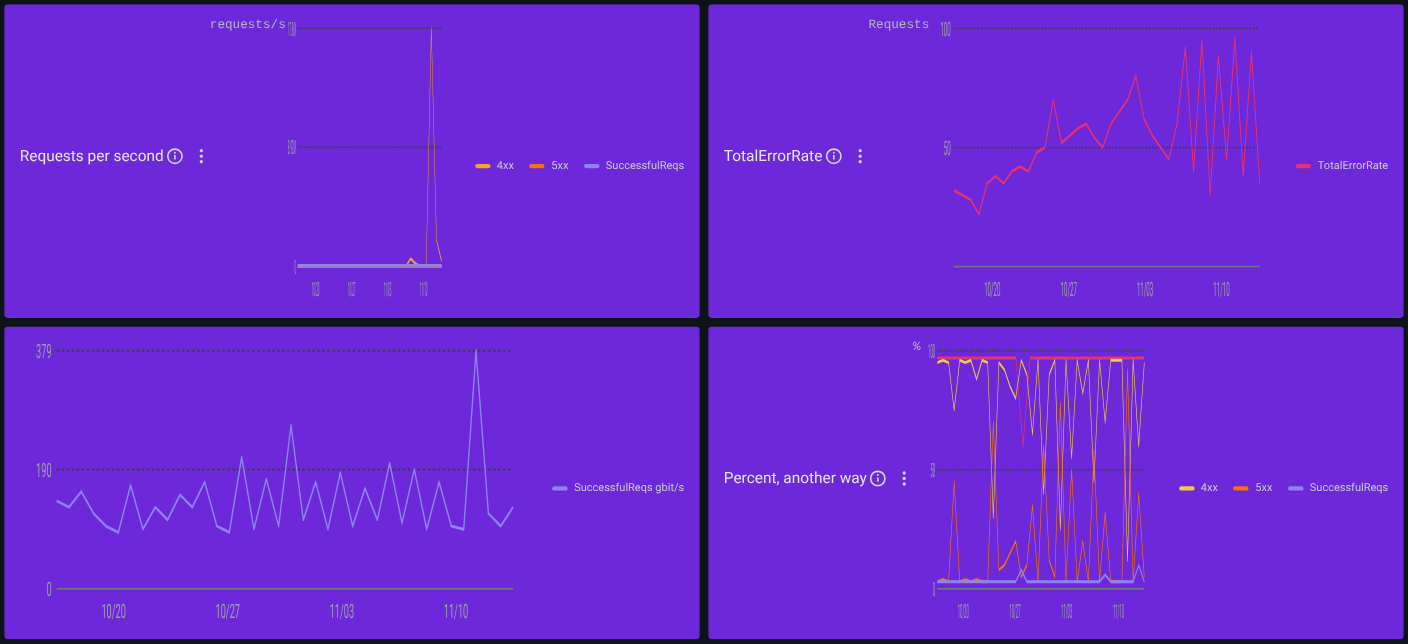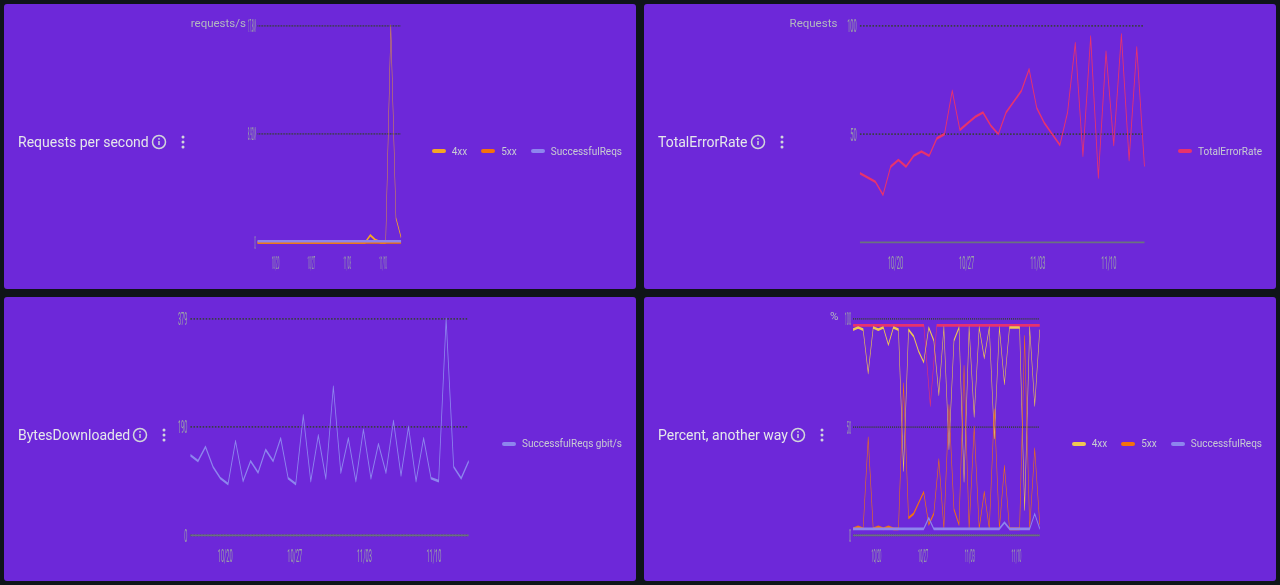--- a/index.html
+++ b/index.html
@@ -53,20 +53,21 @@
     align-items: center;
     justify-content: center;
     padding: 2px;
   }
   .icon-btn svg { display: block; }
   .ylabel {
     font-size: 11.5px;
     color: #b3b8bf;
     margin-bottom: 6px;
     margin-left: 4px;
+    font-family: Liberation Mono, monospace;
   }
   .chart-area {
     flex: 1;
     position: relative;
   }
   .legend {
     display: flex;
     flex-wrap: nowrap;
     gap: 14px;
     margin-top: 8px;
@@ -184,82 +185,63 @@
         </svg>
       </div>
       <div class="legend">
         <div class="legend-item">
           <span class="legend-swatch" style="background: rgb(232, 50, 109);"></span>
           <span>TotalErrorRate</span>
         </div>
       </div>
     </div>
     <div class="panel">
+      <div class="chart-area">
+        <svg class="chart" viewBox="0 0 600 160" preserveAspectRatio="none">
+          <line class="grid-line" x1="44" y1="138" x2="590" y2="138"></line>
+          <text class="axis-text" x="38" y="142" text-anchor="end">0</text>
+          <line class="grid-line" x1="44" y1="71.82585751978893" x2="590" y2="71.82585751978893"></line>
+          <text class="axis-text" x="38" y="75.82585751978893" text-anchor="end">190</text>
+          <line class="grid-line" x1="44" y1="6" x2="590" y2="6"></line>
+          <text class="axis-text" x="38" y="10" text-anchor="end">379</text>
+          <line class="axis-line" x1="44" y1="138" x2="590" y2="138"></line>
+          <text class="axis-text" x="112.25" y="154" text-anchor="middle">10/20</text>
+          <text class="axis-text" x="248.75" y="154" text-anchor="middle">10/27</text>
+          <text class="axis-text" x="385.25" y="154" text-anchor="middle">11/03</text>
+          <text class="axis-text" x="521.75" y="154" text-anchor="middle">11/10</text>
+          <path d="M44.0 89.2 L58.8 92.7 L73.5 84.0 L88.3 96.2 L103.0 103.2 L117.8 106.7 L132.5 80.5 L147.3 104.9 L162.1 92.7 L176.8 99.7 L191.6 85.8 L206.3 92.7 L221.1 78.8 L235.8 103.2 L250.6 106.7 L265.4 64.9 L280.1 104.9 L294.9 77.1 L309.6 103.2 L324.4 47.4 L339.1 99.7 L353.9 78.8 L368.6 104.9 L383.4 73.6 L398.2 103.2 L412.9 82.3 L427.7 99.7 L442.4 68.3 L457.2 101.4 L471.9 71.8 L486.7 104.9 L501.5 78.8 L516.2 103.2 L531.0 104.9 L545.7 6.0 L560.5 96.2 L575.2 103.2 L590.0 92.7 " fill="none" stroke="#8d85ee" stroke-width="1.6" stroke-linejoin="round"></path>
+        </svg>
+      </div>
+      <div class="legend">
+        <div class="legend-item">
+          <span class="legend-swatch" style="background: rgb(141, 133, 238);"></span>
+          <span>SuccessfulReqs gbit/s</span>
+        </div>
+      </div>
+    </div>
+    <div class="panel">
       <div class="panel-header">
-        <div class="panel-title">BytesDownloaded</div>
+        <div class="panel-title">Percent, another way</div>
         <div class="panel-icons">
           <button class="icon-btn">
             <svg width="16" height="16" viewBox="0 0 16 16">
               <circle cx="8" cy="8" r="6.5" fill="none" stroke="currentColor" stroke-width="1.5"></circle>
               <line x1="8" y1="7" x2="8" y2="11" stroke="currentColor" stroke-width="1.5"></line>
               <circle cx="8" cy="4.8" r="0.9" fill="currentColor"></circle>
             </svg>
           </button>
           <button class="icon-btn">
             <svg width="4" height="16" viewBox="0 0 4 16">
               <circle cx="2" cy="3" r="1.5" fill="currentColor"></circle>
               <circle cx="2" cy="8" r="1.5" fill="currentColor"></circle>
               <circle cx="2" cy="13" r="1.5" fill="currentColor"></circle>
             </svg>
           </button>
         </div>
       </div>
-      <div class="chart-area">
-        <svg class="chart" viewBox="0 0 600 160" preserveAspectRatio="none">
-          <line class="grid-line" x1="44" y1="138" x2="590" y2="138"></line>
-          <text class="axis-text" x="38" y="142" text-anchor="end">0</text>
-          <line class="grid-line" x1="44" y1="71.82585751978893" x2="590" y2="71.82585751978893"></line>
-          <text class="axis-text" x="38" y="75.82585751978893" text-anchor="end">190</text>
-          <line class="grid-line" x1="44" y1="6" x2="590" y2="6"></line>
-          <text class="axis-text" x="38" y="10" text-anchor="end">379</text>
-          <line class="axis-line" x1="44" y1="138" x2="590" y2="138"></line>
-          <text class="axis-text" x="112.25" y="154" text-anchor="middle">10/20</text>
-          <text class="axis-text" x="248.75" y="154" text-anchor="middle">10/27</text>
-          <text class="axis-text" x="385.25" y="154" text-anchor="middle">11/03</text>
-          <text class="axis-text" x="521.75" y="154" text-anchor="middle">11/10</text>
-          <path d="M44.0 89.2 L58.8 92.7 L73.5 84.0 L88.3 96.2 L103.0 103.2 L117.8 106.7 L132.5 80.5 L147.3 104.9 L162.1 92.7 L176.8 99.7 L191.6 85.8 L206.3 92.7 L221.1 78.8 L235.8 103.2 L250.6 106.7 L265.4 64.9 L280.1 104.9 L294.9 77.1 L309.6 103.2 L324.4 47.4 L339.1 99.7 L353.9 78.8 L368.6 104.9 L383.4 73.6 L398.2 103.2 L412.9 82.3 L427.7 99.7 L442.4 68.3 L457.2 101.4 L471.9 71.8 L486.7 104.9 L501.5 78.8 L516.2 103.2 L531.0 104.9 L545.7 6.0 L560.5 96.2 L575.2 103.2 L590.0 92.7 " fill="none" stroke="#8d85ee" stroke-width="1.6" stroke-linejoin="round"></path>
-        </svg>
-      </div>
-      <div class="legend">
-        <div class="legend-item">
-          <span class="legend-swatch" style="background: rgb(141, 133, 238);"></span>
-          <span>SuccessfulReqs gbit/s</span>
-        </div>
-      </div>
-    </div>
-    <div class="panel">
-      <div class="panel-header">
-        <div class="panel-title">Percent, another way</div>
-        <div class="panel-icons">
-          <button class="icon-btn">
-            <svg width="16" height="16" viewBox="0 0 16 16">
-              <circle cx="8" cy="8" r="6.5" fill="none" stroke="currentColor" stroke-width="1.5"></circle>
-              <line x1="8" y1="7" x2="8" y2="11" stroke="currentColor" stroke-width="1.5"></line>
-              <circle cx="8" cy="4.8" r="0.9" fill="currentColor"></circle>
-            </svg>
-          </button>
-          <button class="icon-btn">
-            <svg width="4" height="16" viewBox="0 0 4 16">
-              <circle cx="2" cy="3" r="1.5" fill="currentColor"></circle>
-              <circle cx="2" cy="8" r="1.5" fill="currentColor"></circle>
-              <circle cx="2" cy="13" r="1.5" fill="currentColor"></circle>
-            </svg>
-          </button>
-        </div>
-      </div>
       <div class="ylabel">%</div>
       <div class="chart-area">
         <svg class="chart" viewBox="0 0 600 160" preserveAspectRatio="none">
           <line class="grid-line" x1="44" y1="138" x2="590" y2="138"></line>
           <text class="axis-text" x="38" y="142" text-anchor="end">0</text>
           <line class="grid-line" x1="44" y1="72" x2="590" y2="72"></line>
           <text class="axis-text" x="38" y="76" text-anchor="end">50</text>
           <line class="grid-line" x1="44" y1="6" x2="590" y2="6"></line>
           <text class="axis-text" x="38" y="10" text-anchor="end">100</text>
           <line class="axis-line" x1="44" y1="138" x2="590" y2="138"></line>

